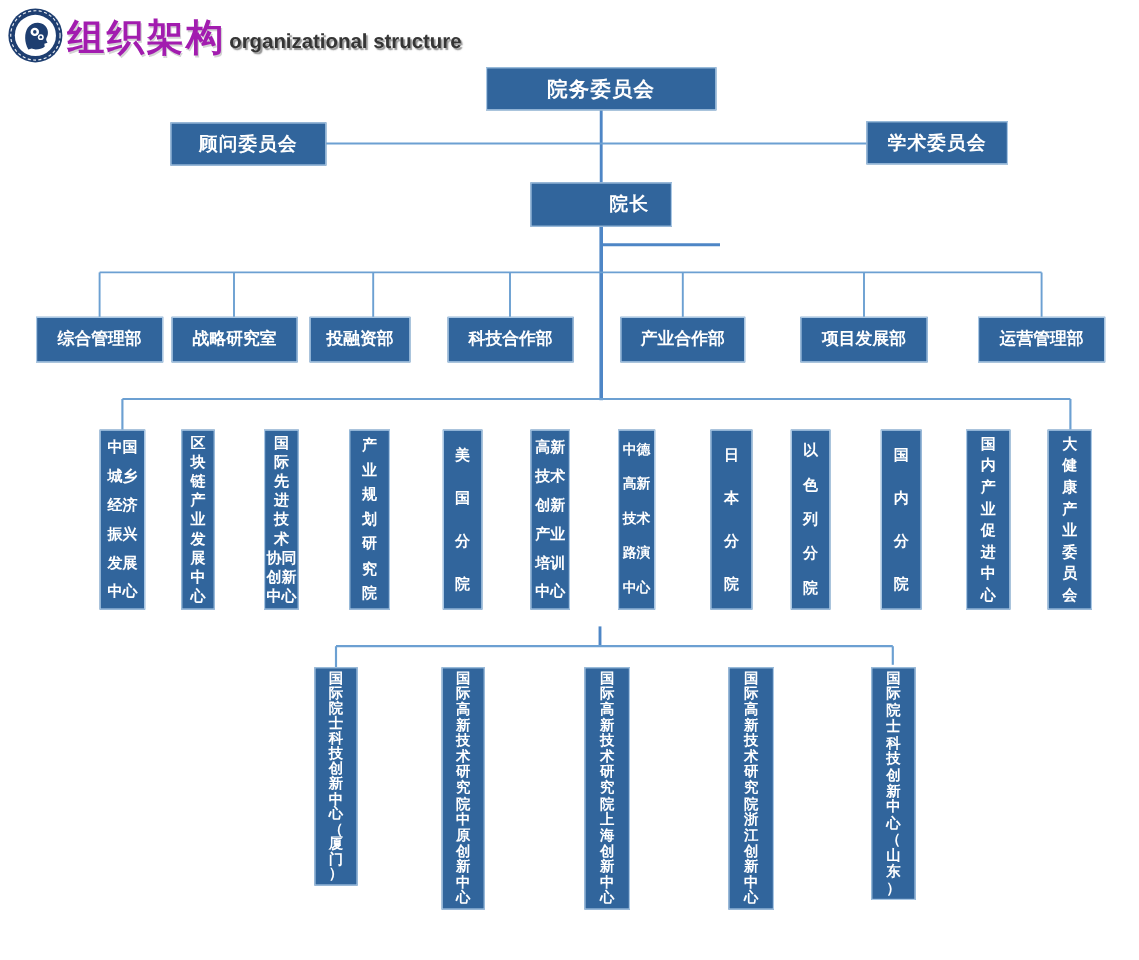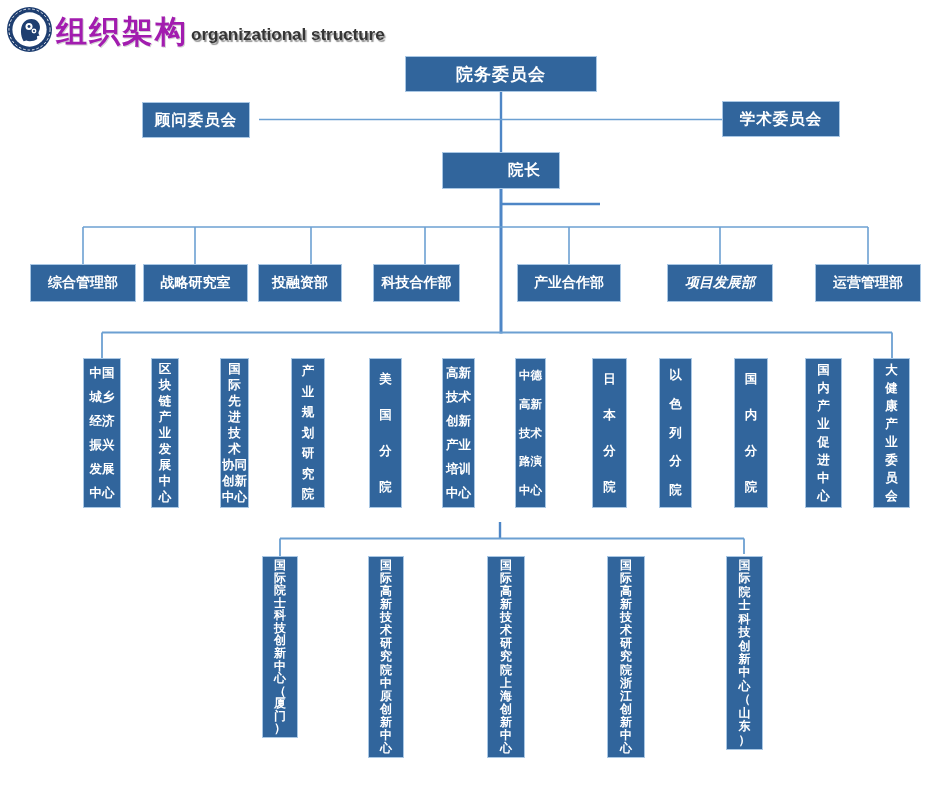--- a/index.html
+++ b/index.html
@@ -78,46 +78,46 @@
 
     <line x1="500" y1="522" x2="500" y2="539" stroke="#4E86C6" stroke-width="2.4"></line>
     <line x1="280" y1="538.5" x2="744" y2="538.5" stroke="#6CA0D2" stroke-width="1.8"></line>
     <line x1="280" y1="538.5" x2="280" y2="556" stroke="#6CA0D2" stroke-width="1.8"></line>
     <line x1="744" y1="538.5" x2="744" y2="554" stroke="#6CA0D2" stroke-width="1.8"></line>
   </svg>
 
   <div class="box f17" style="left:405px;top:56px;width:192px;height:36px;">
     <span>院务委员会</span>
   </div>
-  <div class="box f16" style="left:142px;top:102px;width:108px;height:36px;">
+  <div class="box f16" style="left:142px;top:102px;width:130px;height:36px;">
     <span>顾问委员会</span>
   </div>
   <div class="box f16" style="left:722px;top:101px;width:118px;height:36px;">
     <span>学术委员会</span>
   </div>
   <div class="box f16" style="left:442px;top:152px;width:118px;height:37px;padding-left:47px;">
     <span>院长</span>
   </div>
 
   <div class="box f14" style="left:30px;top:264px;width:106px;height:38px;">
     <span>综合管理部</span>
   </div>
   <div class="box f14" style="left:143px;top:264px;width:105px;height:38px;">
     <span>战略研究室</span>
   </div>
   <div class="box f14" style="left:258px;top:264px;width:84px;height:38px;">
     <span>投融资部</span>
   </div>
-  <div class="box f14" style="left:373px;top:264px;width:87px;height:38px;">
+  <div class="box f14" style="left:373px;top:264px;width:105px;height:38px;">
     <span>科技合作部</span>
   </div>
   <div class="box f14" style="left:517px;top:264px;width:104px;height:38px;">
     <span>产业合作部</span>
   </div>
-  <div class="box f14" style="left:667px;top:264px;width:106px;height:38px;font-style:italic;">
+  <div class="box f14" style="left:667px;top:264px;width:106px;height:38px;">
     <span>项目发展部</span>
   </div>
   <div class="box f14" style="left:815px;top:264px;width:106px;height:38px;">
     <span>运营管理部</span>
   </div>
 
   <div class="box vbox" style="left:83px;top:358px;width:38px;height:150px;">
     <span class="vtext" style="line-height: 24px;">中国
 城乡
 经济

